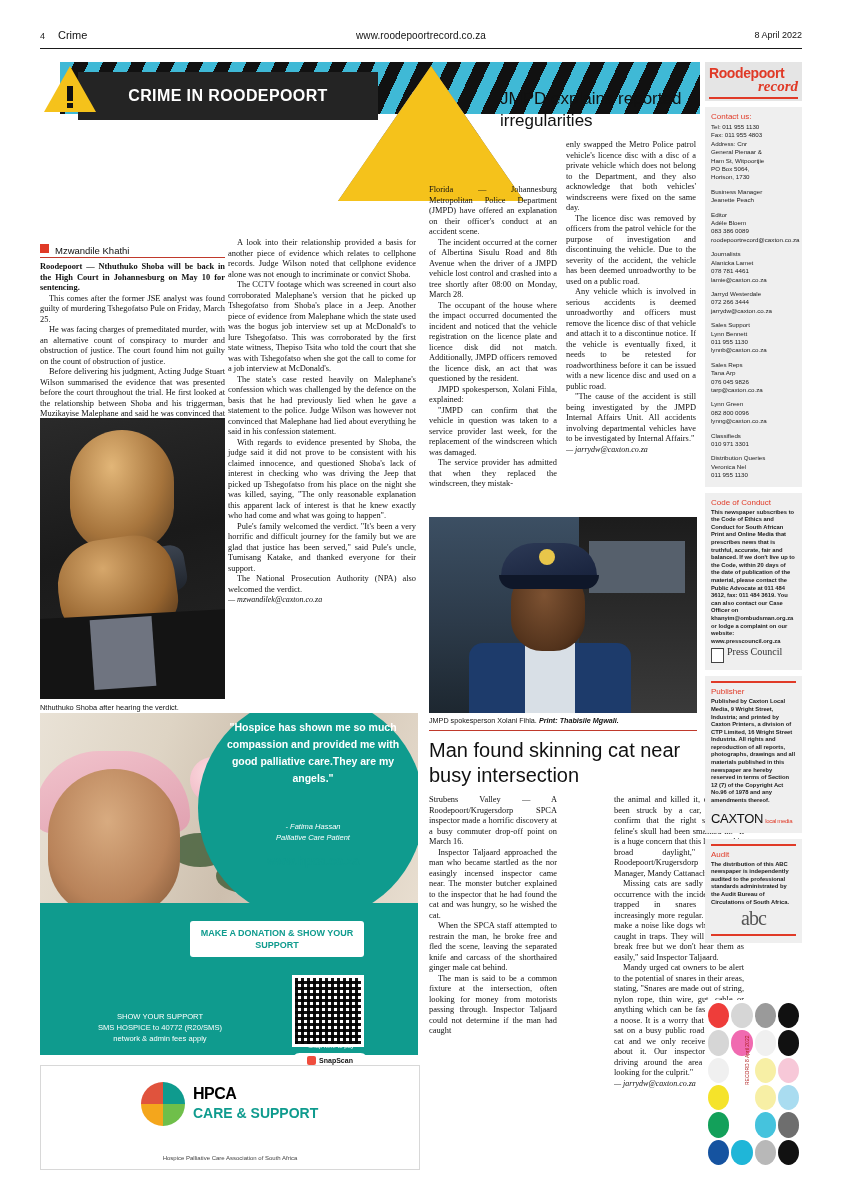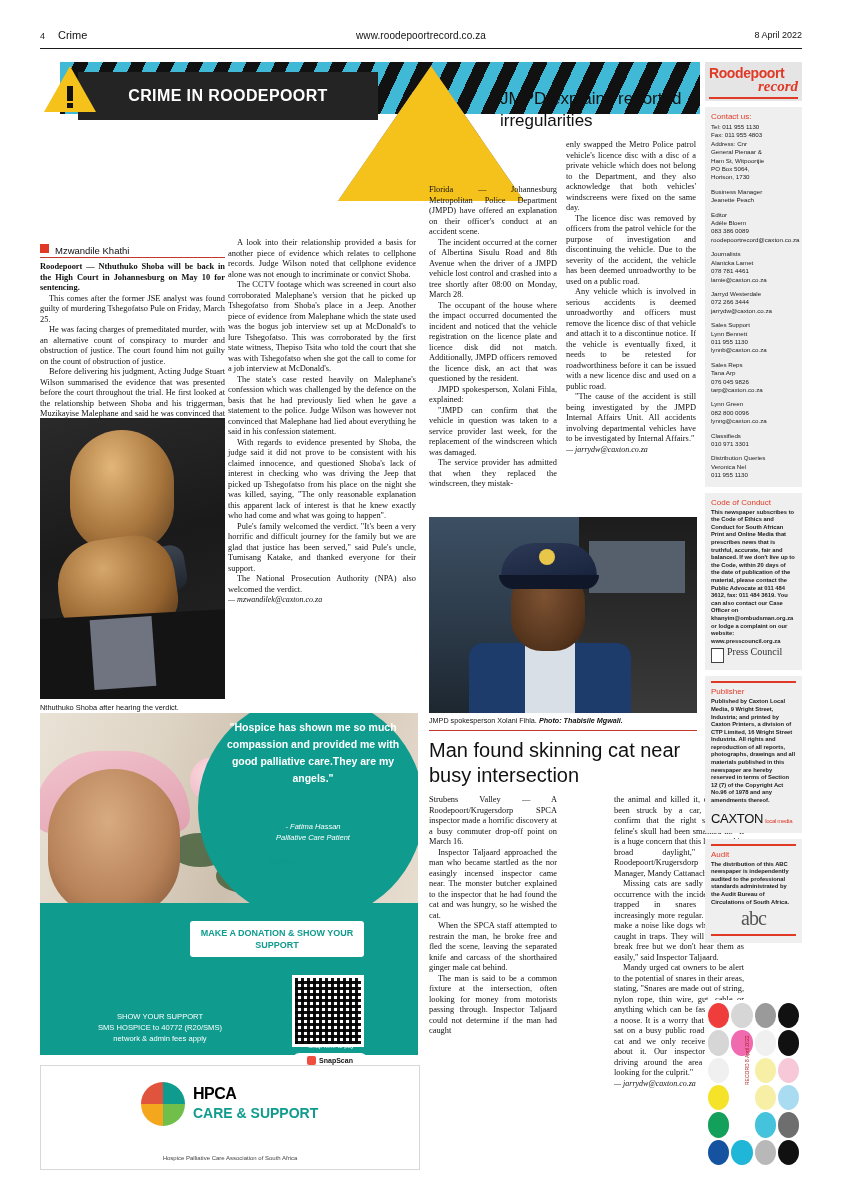--- a/index.html
+++ b/index.html
@@ -255,21 +255,21 @@
       <div class="busw"></div>
     <div class="uni"></div>
       <div class="shirt"></div>
     <div class="face"></div>
       <div class="cap"></div>
       <div class="peak"></div>
       <div class="badge"></div>
   </div>
   <div class="jmpdcap">
     <span>JMPD spokesperson Xolani Fihla.</span>
-    <i>Photo: Thabisile Mgwali.</i>
+    <i>Print: Thabisile Mgwali.</i>
   </div>
   <div class="jmpdrule"></div>
 
   <div class="cathead">Man found skinning cat near busy intersection</div>
   <div class="col" id="c5">
     <p class="noind">Strubens Valley — A Roodepoort/Krugersdorp SPCA inspector made a horrific discovery at a busy commuter drop-off point on March 16.</p>
     <p>Inspector Taljaard approached the man who became startled as the nor easingly incensed inspector came near. The monster butcher explained to the inspector that he had found the cat and was hungry, so he wished the cat.</p>
     <p>When the SPCA staff attempted to restrain the man, he broke free and fled the scene, leaving the separated knife and carcass of the shorthaired ginger male cat behind.</p>
     <p>The man is said to be a common fixture at the intersection, often looking for money from motorists passing through. Inspector Taljaard could not determine if the man had caught</p>
   </div>

